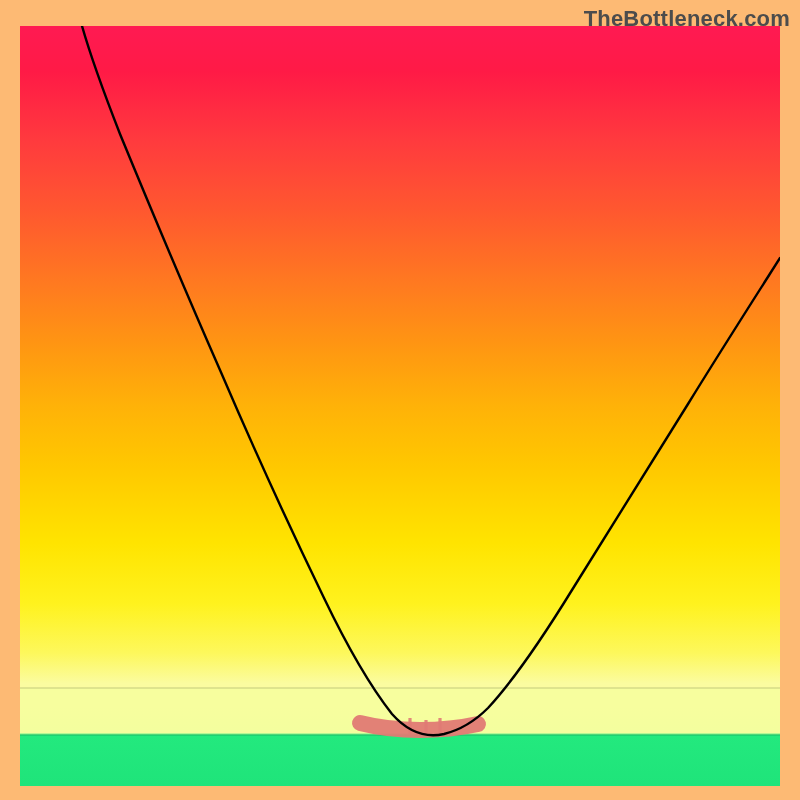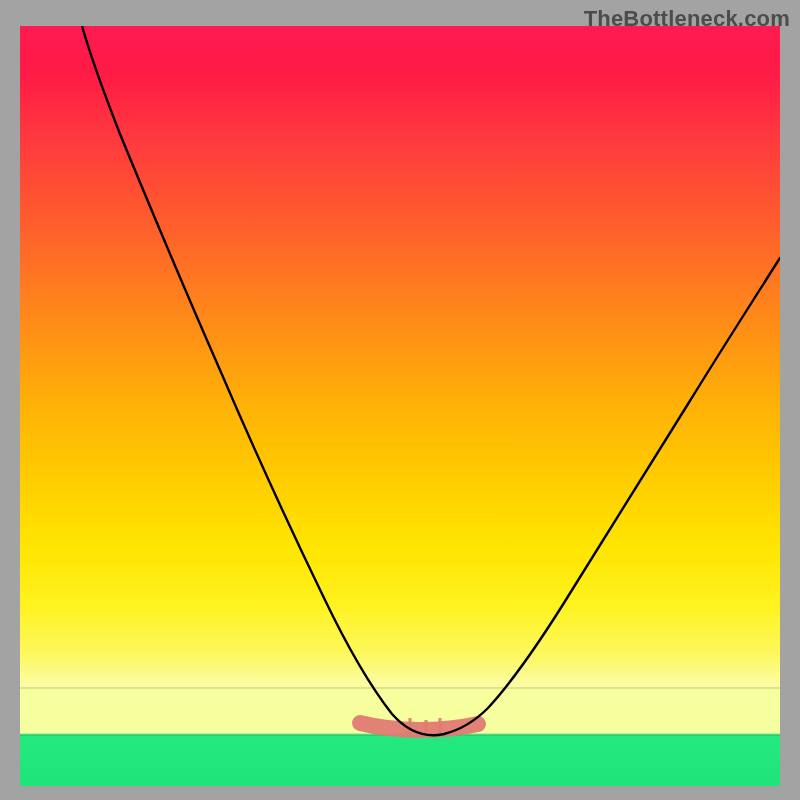--- a/index.html
+++ b/index.html
@@ -8,21 +8,21 @@
     width: 800px;
     height: 800px;
     background: #000;
     font-family: Arial, Helvetica, sans-serif;
     overflow: hidden;
   }
   .stage {
     position: relative;
     width: 800px;
     height: 800px;
-    background: #a3a3a3;
+    background: #fdba74;
   }
   .watermark {
     position: absolute;
     top: 6px;
     right: 10px;
     color: #4c4c4c;
     font-size: 22px;
     font-weight: 600;
     letter-spacing: 0.2px;
     user-select: none;

